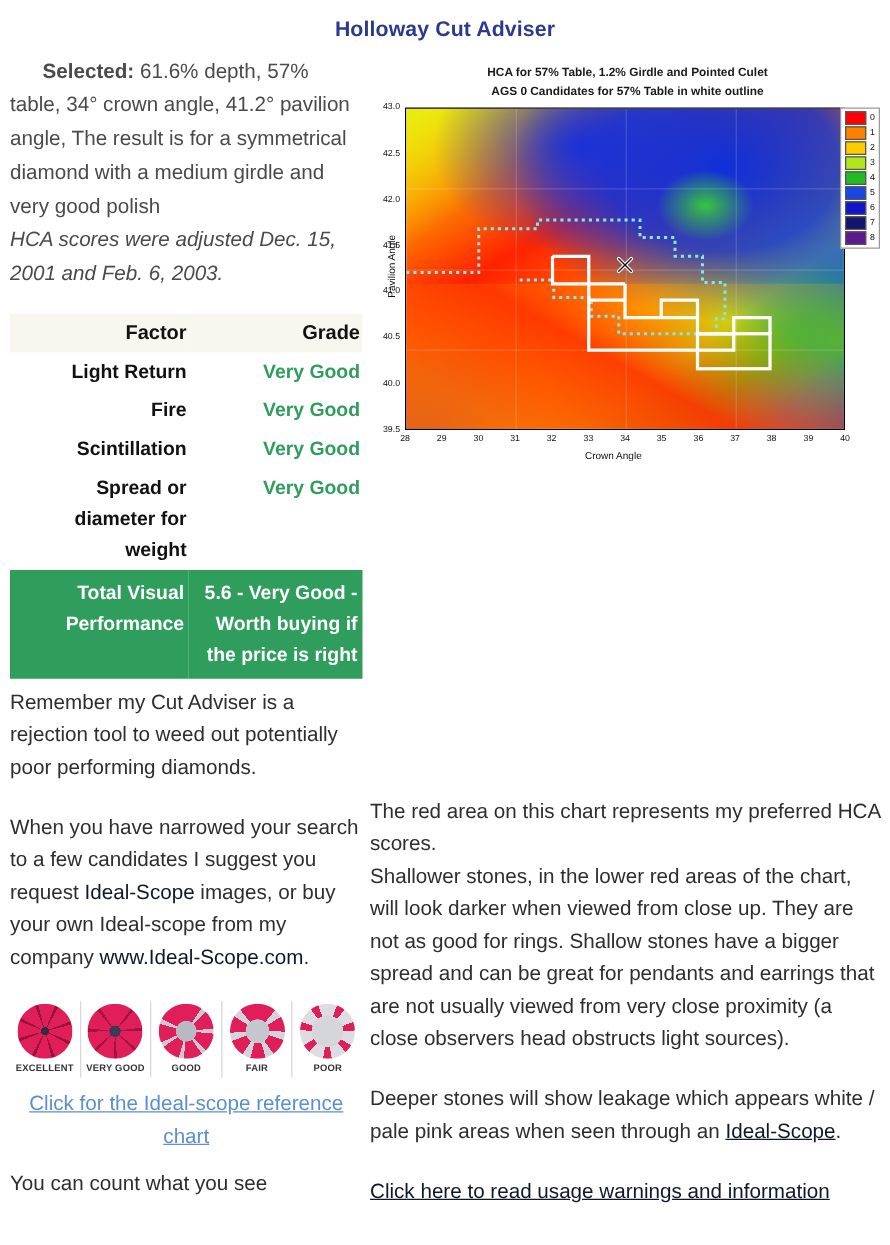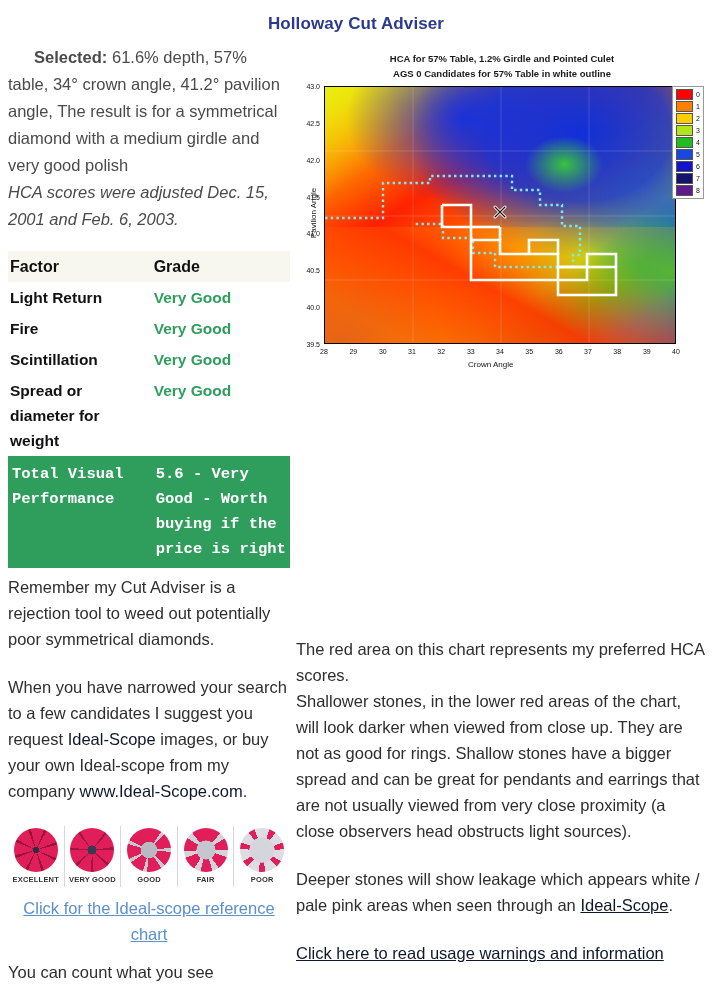--- a/index.html
+++ b/index.html
@@ -57,21 +57,21 @@
 
   
   .results-table {
     border-collapse: collapse;
     width: 282px;
     margin-top: 18px;
     font-size: 15.5px;
   }
   .results-table th,
   .results-table td {
-    text-align: left;
+    text-align: right;
     padding: 3px 2px;
     vertical-align: top;
     line-height: 25px;
   }
   .results-table thead th {
     background: #f7f7ef;
     font-weight: bold;
     color: #111;
     font-size: 16px;
   }
@@ -83,21 +83,20 @@
   .results-table .grade-cell {
     font-weight: bold;
     color: #2f9e5c;
   }
   .total-row td {
     background: #2f9e5c;
     color: #ffffff;
     font-weight: bold;
     line-height: 25px;
     padding: 6px 4px;
-    font-family: Liberation Mono, monospace;
   }
   .total-row .factor-cell,
   .total-row .grade-cell { color: #ffffff; }
   .total-row .grade-cell { width: 140px; }
 
   
   .para {
     font-size: 16.5px;
     line-height: 26px;
     color: #2e2e2e;
@@ -278,21 +277,21 @@
           <td class="factor-cell">Spread or diameter for weight</td>
           <td class="grade-cell" style="vertical-align:top;">Very Good</td>
         </tr>
         <tr class="total-row">
           <td class="factor-cell">Total Visual Performance</td>
           <td class="grade-cell">5.6 - Very Good - Worth buying if the price is right</td>
         </tr>
       </tbody>
     </table>
 
-    <p class="para" style="margin-top:6px;">Remember my Cut Adviser is a rejection tool to weed out potentially poor symmetrical diamonds.</p>
+    <p class="para" style="margin-top:6px;">Remember my Cut Adviser is a rejection tool to weed out potentially poor performing diamonds.</p>
 
     <p class="para"><span>When you have narrowed your search to a few candidates I suggest you request </span><a class="link" href="#">Ideal-Scope</a><span> images, or buy your own Ideal-scope from my company </span><a class="link" href="#">www.Ideal-Scope.com</a><span>.</span></p>
 
     <div class="scope-strip">
       <div class="scope-item">
         <div class="scope-gem" style="background:
              radial-gradient(circle at 50% 50%, #2d2d44 0 10%, rgba(0,0,0,0) 11%),
              conic-gradient(from 0deg, #e01e5a 0 6%, #9c1138 6% 8%, #e01e5a 8% 19%, #9c1138 19% 21%, #e01e5a 21% 31%, #9c1138 31% 33%, #e01e5a 33% 44%, #9c1138 44% 46%, #e01e5a 46% 56%, #9c1138 56% 58%, #e01e5a 58% 69%, #9c1138 69% 71%, #e01e5a 71% 81%, #9c1138 81% 83%, #e01e5a 83% 94%, #9c1138 94% 96%, #e01e5a 96% 100%);"></div>
         <div class="scope-label">EXCELLENT</div>
       </div>

